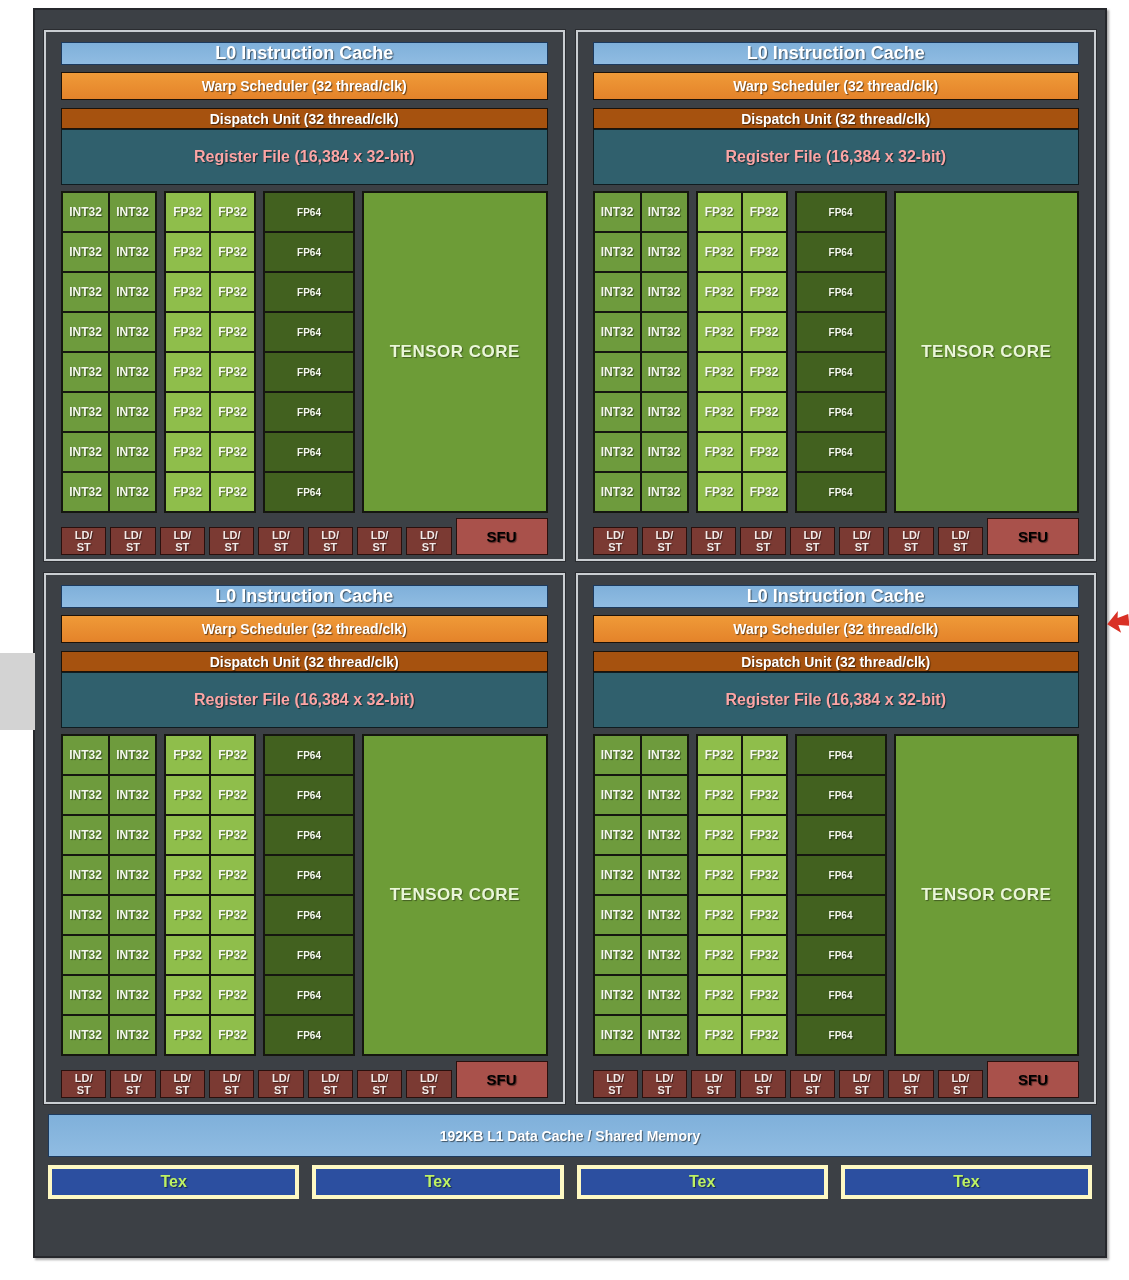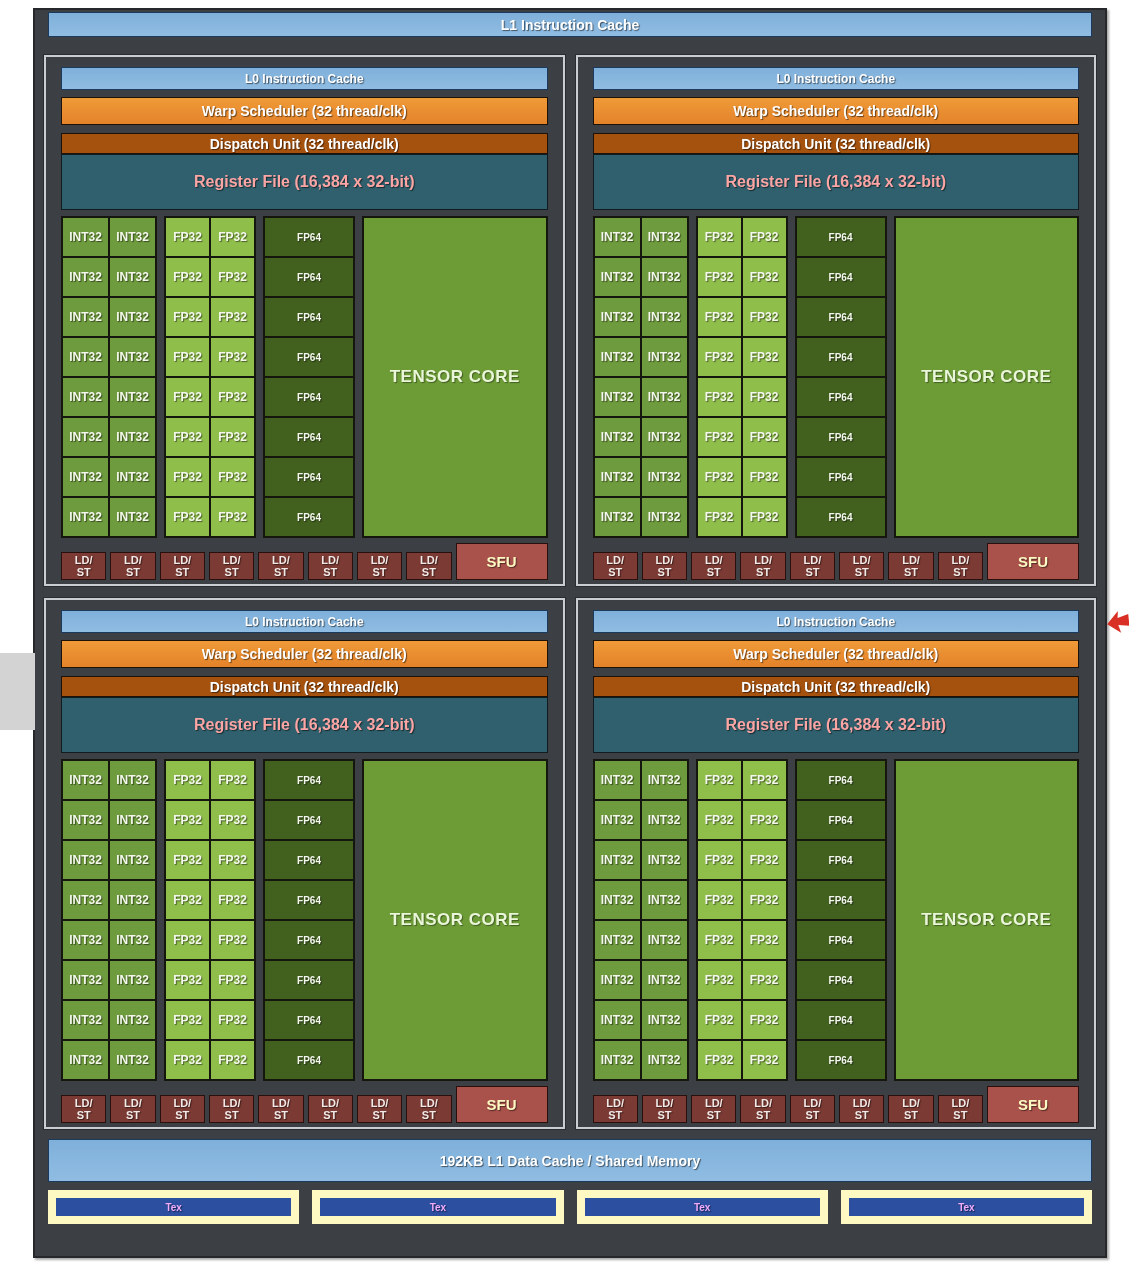--- a/index.html
+++ b/index.html
@@ -63,21 +63,21 @@
     margin: 18px 0 0 0;
   }
   .partition {
     box-sizing: border-box;
     height: 531px;
     background: var(--chassis-gray, #3c4045);
     border: 2px solid #caced2;
     outline: 1px solid #2a2c30;
     padding: 10px 15px 0 15px;
   }
-  .l0-bar   { height: 23px; font-size: 12px; margin-bottom: 7px; }
+  .l0-bar   { height: 23px; font-size: 18px; margin-bottom: 7px; }
   .warp-bar {
     height: 28px; font-size: 14px; margin-bottom: 8px;
     background: linear-gradient(180deg, #ef9a38 0%, var(--warp-orange,#e4832a) 100%);
     border: 1px solid #1d1208;
   }
   .dispatch-bar {
     height: 21px; font-size: 14px; 
     background: var(--dispatch-rust, #a6520f);
     border: 1px solid #1d1208;
   }
@@ -151,46 +151,46 @@
     margin-top: 9px;
   }
   .sfu {
     background: var(--sfu-red, #a9514b);
     border: 1px solid #2a100d;
     display: flex;
     align-items: center;
     justify-content: center;
     font-size: 15px;
     font-weight: bold;
-    color: #fef9c3;
+    color: #000000;
     text-shadow: 1px 1px 1px rgba(0,0,0,0.5);
     box-sizing: border-box;
   }
   
   .l1d-bar {
     height: 43px;
     margin: 10px 4px 0 4px;
     font-size: 14px;
   }
   .tex-row {
     display: grid;
     grid-template-columns: repeat(4, 1fr);
     gap: 13px;
     height: 34px;
     margin: 8px 4px 0 4px;
   }
   .tex {
     background: var(--tex-blue, #2c4fa0);
-    border: 8px solid #fef9c3;
+    border: 4px solid #fef9c3;
     display: flex;
     align-items: center;
     justify-content: center;
-    font-size: 10px;
-    font-weight: bold;
-    color: #f0abfc;
+    font-size: 16px;
+    font-weight: bold;
+    color: #bef264;
     text-shadow: 1px 1px 1px rgba(0,0,0,0.5);
     box-sizing: border-box;
   }
   
   .side-tab {
     position: absolute;
     left: 0;
     top: 653px;
     width: 35px;
     height: 77px;
@@ -204,21 +204,20 @@
     height: 30px;
   }
 </style>
 </head>
 <body>
 
 <div id="stage">
 
   <div class="sm-chassis">
 
-    <div class="bar blue l1i-bar">L1 Instruction Cache</div>
 
     <div class="partitions" id="partitions">
   <div class="partition">
     <div class="bar blue l0-bar">L0 Instruction Cache</div>
     <div class="bar warp-bar">Warp Scheduler (32 thread/clk)</div>
     <div class="bar dispatch-bar">Dispatch Unit (32 thread/clk)</div>
     <div class="bar register-bar">Register File (16,384 x 32-bit)</div>
     <div class="core-grid">
       <div class="core-block">
               <div class="cell int32">INT32</div>

